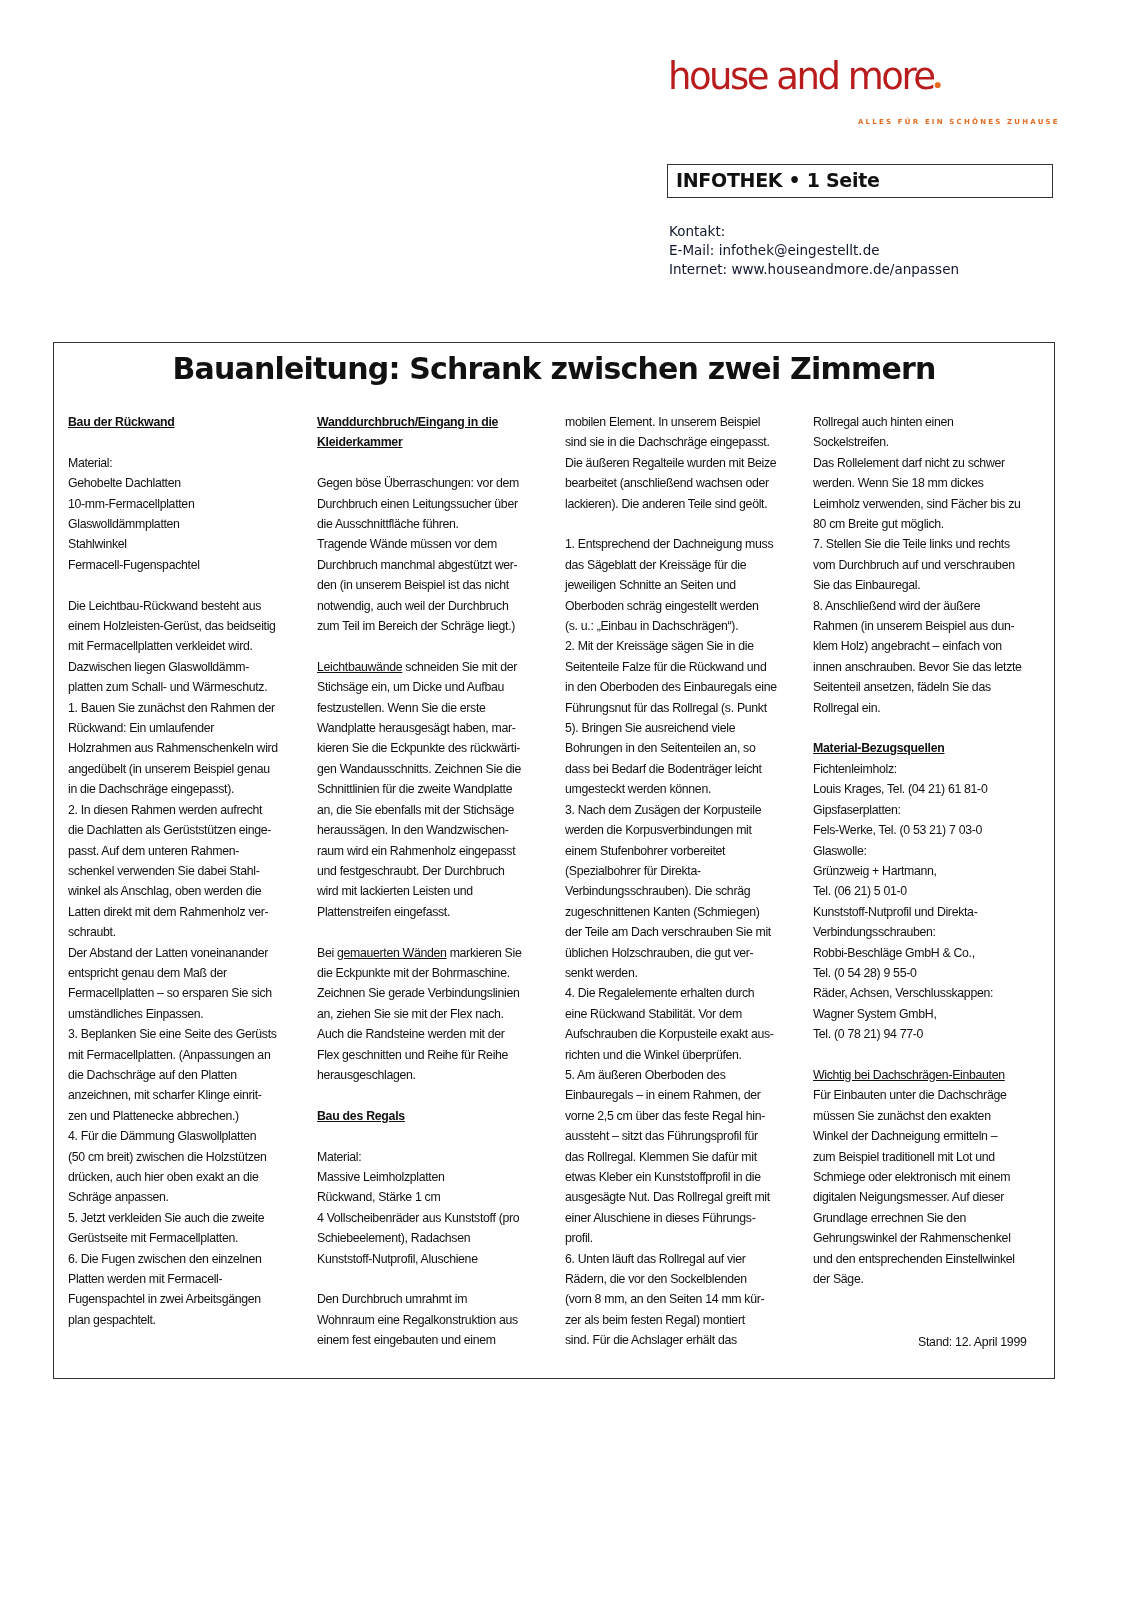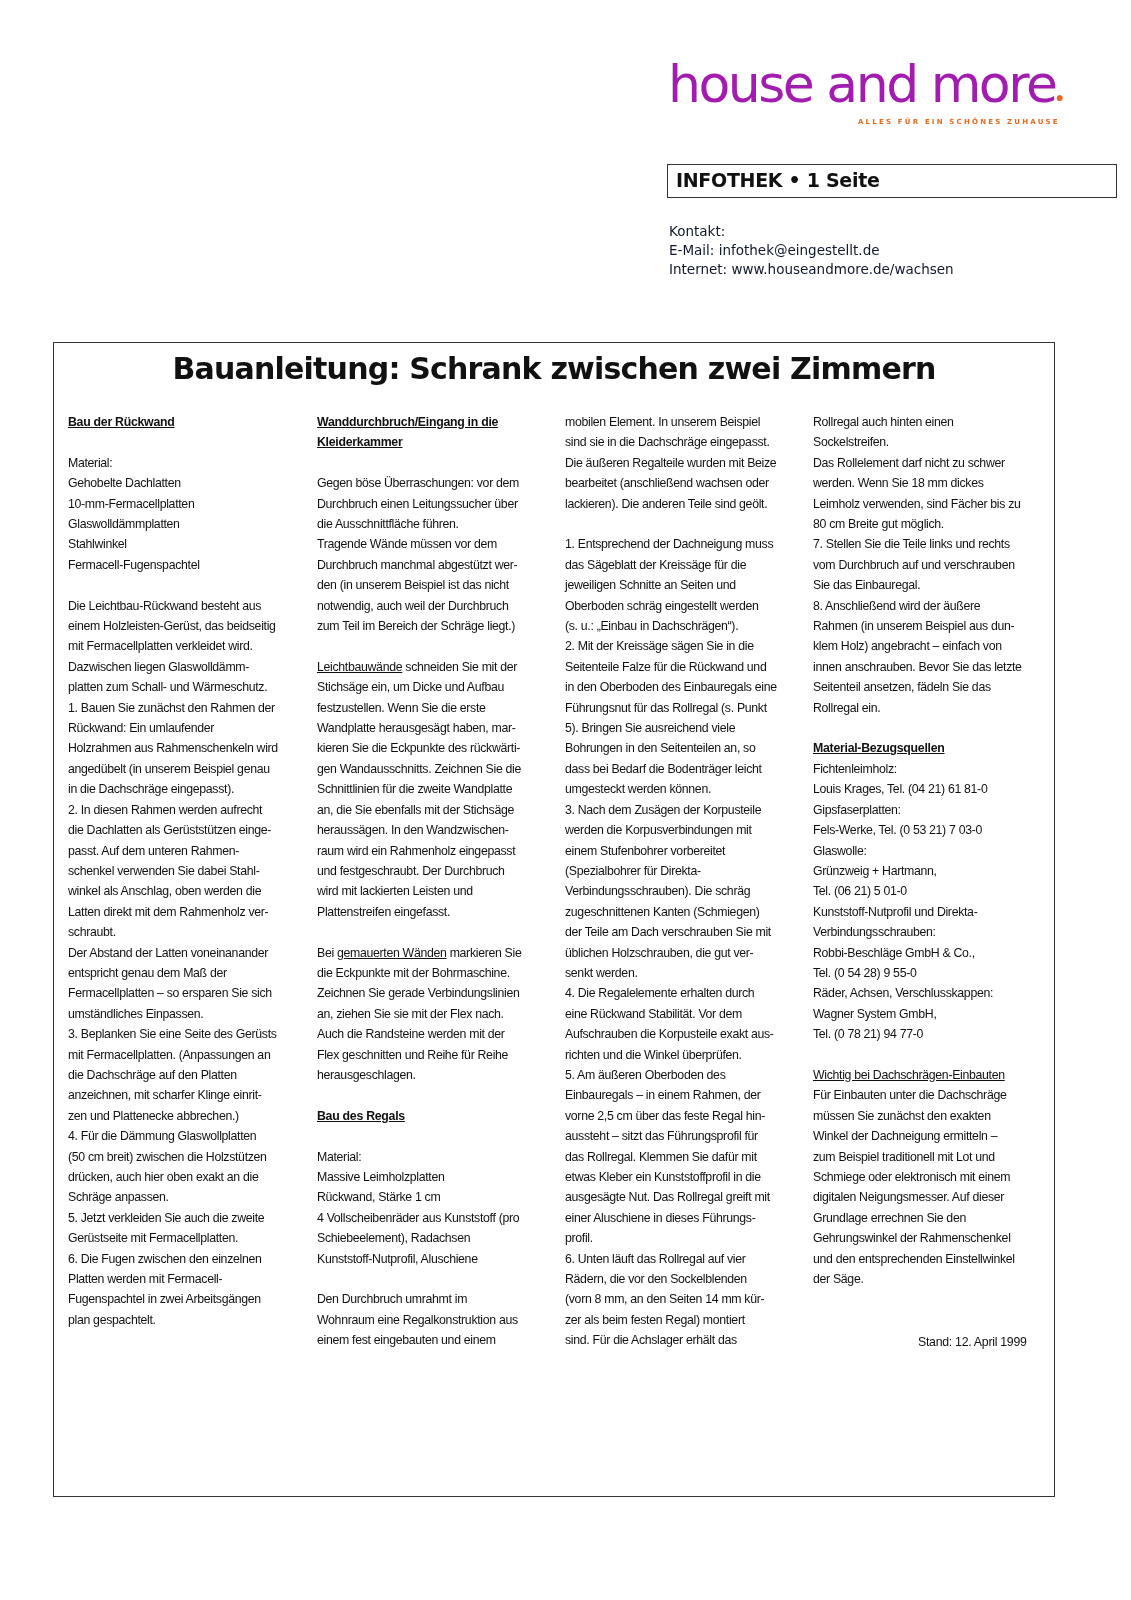--- a/index.html
+++ b/index.html
@@ -1,25 +1,25 @@
 <!DOCTYPE html>
 <html><head>
   <meta charset="utf-8">
   <style>
     html, body { margin: 0; padding: 0; background: #ffffff; }
     body { width: 1131px; height: 1600px; position: relative; overflow: hidden; color: #111; }
     .logo { position: absolute; left: 668px; top: 58px; width: 395px; }
-    .logo-text { font-family: "DejaVu Sans", sans-serif; font-size: 52px; letter-spacing: -2.5px; color: #a21caf; line-height: 1; white-space: nowrap; font-weight: normal; }
+    .logo-text { font-family: "DejaVu Sans", sans-serif; font-size: 37px; letter-spacing: -2.5px; color: #b91c1c; line-height: 1; white-space: nowrap; font-weight: normal; }
     .logo-dot { color: #e56a1e; font-size: 14px; letter-spacing: 0; }
     .tagline { position: absolute; left: 858px; top: 118px; font-family: "DejaVu Sans", sans-serif; font-size: 7px; font-weight: bold; letter-spacing: 2.2px; color: #e56a1e; white-space: nowrap; }
-    .infothek-box { position: absolute; left: 667px; top: 164px; width: 450px; height: 34px; border: 1px solid #333; box-sizing: border-box; }
+    .infothek-box { position: absolute; left: 667px; top: 164px; width: 386px; height: 34px; border: 1px solid #333; box-sizing: border-box; }
     .infothek-label { position: absolute; left: 8px; top: 4px; font-family: "DejaVu Sans", sans-serif; font-weight: bold; font-size: 19px; color: #111; letter-spacing: -0.3px; }
     .contact { position: absolute; left: 669px; top: 222px; font-family: "DejaVu Sans", sans-serif; font-size: 13.5px; line-height: 19px; color: #0f172a; }
     .contact div { white-space: nowrap; }
-    .main-box { position: absolute; left: 53px; top: 342px; width: 1002px; height: 1155px; border: 1px solid #333; box-sizing: border-box; }
+    .main-box { position: absolute; left: 53px; top: 342px; width: 1002px; height: 1037px; border: 1px solid #333; box-sizing: border-box; }
     .main-title { position: absolute; left: 0; right: 0; top: 8px; text-align: center; font-family: "DejaVu Sans", sans-serif; font-weight: bold; font-size: 30px; letter-spacing: -0.8px; color: #111; }
     .col { position: absolute; top: 412px; width: 232px; font-family: "Liberation Sans", sans-serif; font-size: 13.4px; line-height: 20.4px; color: #111; transform-origin: 0 0; }
     .col .gap { height: 20.4px; }
     .col1 { left: 68px; }
     .col2 { left: 317px; }
     .col3 { left: 565px; }
     .col4 { left: 813px; }
     .col .line { white-space: nowrap; letter-spacing: -0.35px; }
     .col .head { font-weight: bold; text-decoration: underline; letter-spacing: -0.3px; white-space: nowrap; }
     .col .u { text-decoration: underline; }
@@ -33,21 +33,21 @@
 </div>
 <div class="tagline">ALLES FÜR EIN SCHÖNES ZUHAUSE</div>
 
 <div class="infothek-box">
   <span class="infothek-label">INFOTHEK • 1 Seite</span>
 </div>
 
 <div class="contact">
   <div>Kontakt:</div>
   <div>E-Mail: infothek@eingestellt.de</div>
-  <div>Internet: www.houseandmore.de/wachsen</div>
+  <div>Internet: www.houseandmore.de/anpassen</div>
 </div>
 
 <div class="main-box">
   <div class="main-title">Bauanleitung: Schrank zwischen zwei Zimmern</div>
 </div>
 
 <div class="col col1" style="transform: scaleX(0.92); width: 252px;">
   <div class="head">Bau der Rückwand</div>
   <div class="gap"></div>
   <div class="line">Material:</div>

